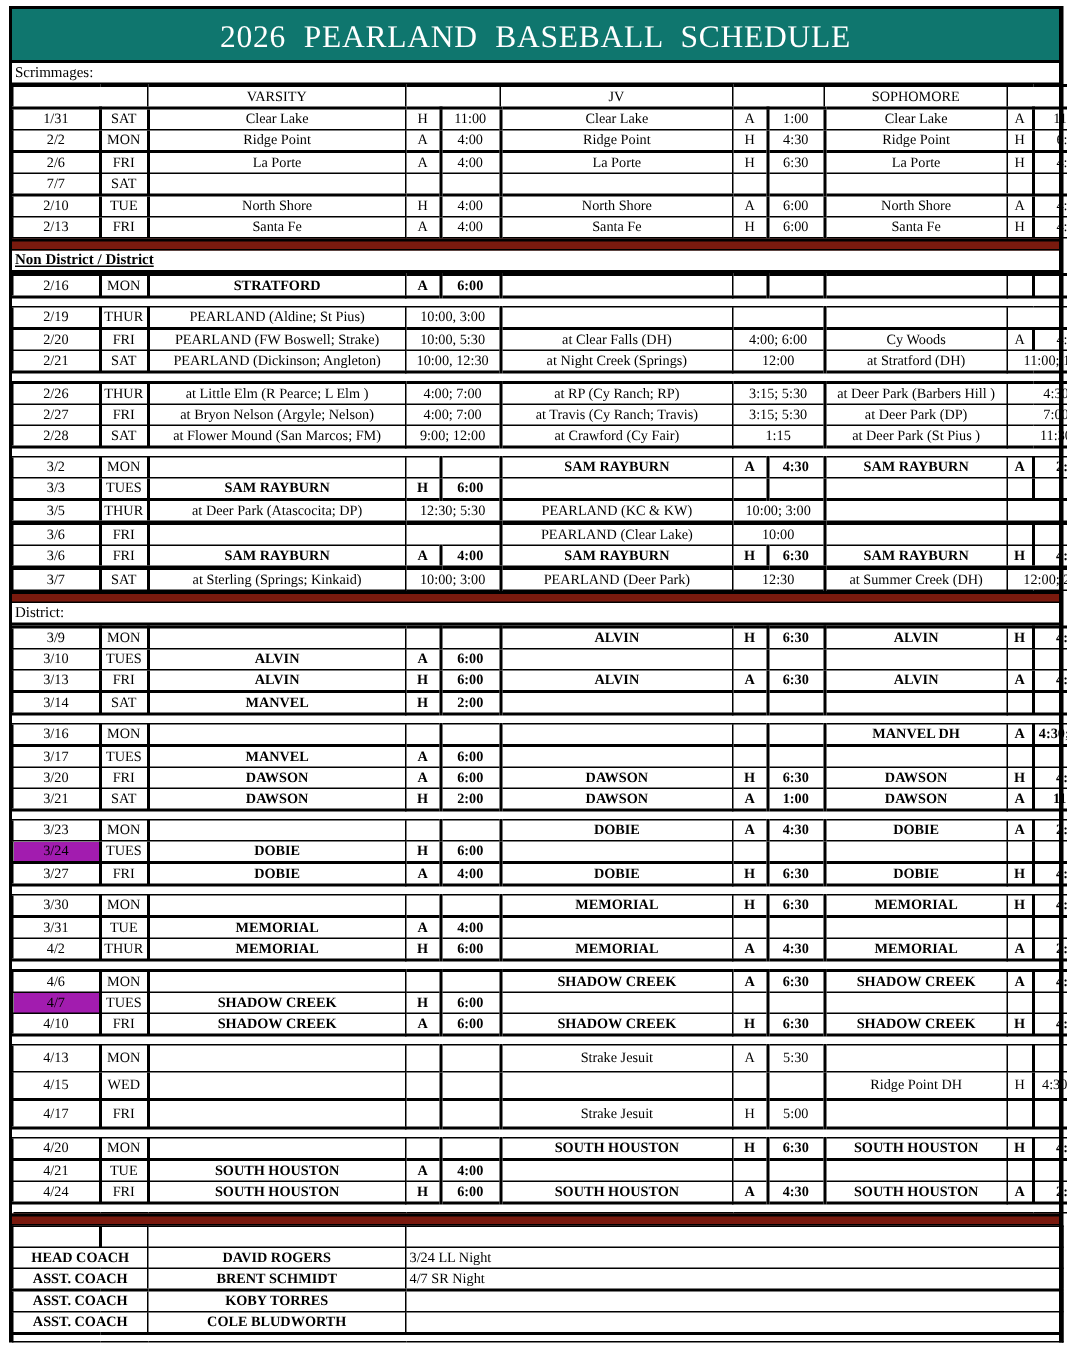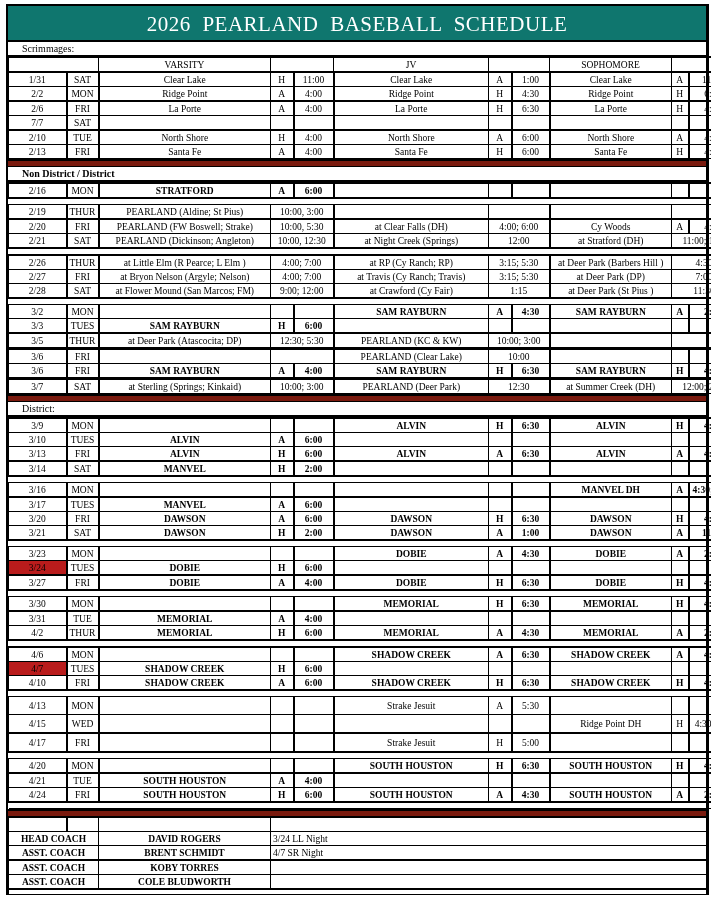--- a/index.html
+++ b/index.html
@@ -1,36 +1,36 @@
 <!DOCTYPE html>
 <html><head>
 <meta charset="utf-8">
 <style>
   html, body { margin: 0; padding: 0; background: #ffffff; }
   body { width: 711px; height: 897px; overflow: hidden; font-family: "Liberation Serif", "DejaVu Serif", serif; color: #000; }
   .sheet { position: absolute; left: 6px; top: 4px; width: 698px; border-left: 2px solid #000; border-right: 3px solid #000; }
   .title { background: #0f766e; color: #fff; text-align: center; font-weight: normal; font-size: 21px; height: 34px; line-height: 36px; letter-spacing: 0.5px; border-top: 2px solid #000; border-bottom: 2px solid #000; word-spacing: 6px; }
-  .section-label { height: 13px; line-height: 13px; font-size: 10px; padding-left: 14px; border-bottom: 1px solid #000; }
-  .section-label.bold { font-weight: bold; }
+  .section-label { height: 13px; line-height: 13px; font-size: 10px; padding-left: 2px; border-bottom: 1px solid #000; }
+  .section-label.bold { font-weight: bold; text-decoration: underline; }
   .maroon-bar { height: 5px; background: #7a1a0e; border-top: 2px solid #000; border-bottom: 1px solid #000; }
   table.grid { border-collapse: collapse; width: 698px; table-layout: fixed; }
   table.grid td { border: 1px solid #000; font-size: 9.5px; text-align: center; height: 13px; padding: 0; line-height: 12px; white-space: nowrap; overflow: hidden; }
   table.grid tr.thick-top td { border-top: 2px solid #000; }
   table.grid tr.thick-bottom td { border-bottom: 2px solid #000; }
   table.grid tr.spacer td { height: 5px; line-height: 5px; font-size: 1px; border-left: none; border-right: none; }
   table.grid td.c-date { border-right: 2px solid #000; }
   table.grid td.c-day { border-right: 2px solid #000; }
   table.grid td.c-vt { border-right: 2px solid #000; }
   table.grid td.c-jt { border-right: 2px solid #000; }
   table.grid td.c-vha, table.grid td.c-jha, table.grid td.c-sha { border-right: 2px solid #000; }
   .bold { font-weight: bold; }
   .big { font-size: 11px; font-weight: bold; }
   .small { font-size: 8px; }
   .tiny { font-size: 7.5px; }
-  .hl { background: #b91c1c; }
+  .hl { background: #a21caf; }
   .hdr td { font-size: 10px; height: 12px; }
   .hdr td.gapcell { border-bottom: none; }
   .box-row td { border-top: 3px solid #000 !important; }
   .box-row-end td { border-bottom: 3px solid #000 !important; }
   .coach td { font-size: 10px; height: 13px; }
   .coach td.left { text-align: left; padding-left: 2px; }
 </style>
 </head>
 <body>
 

